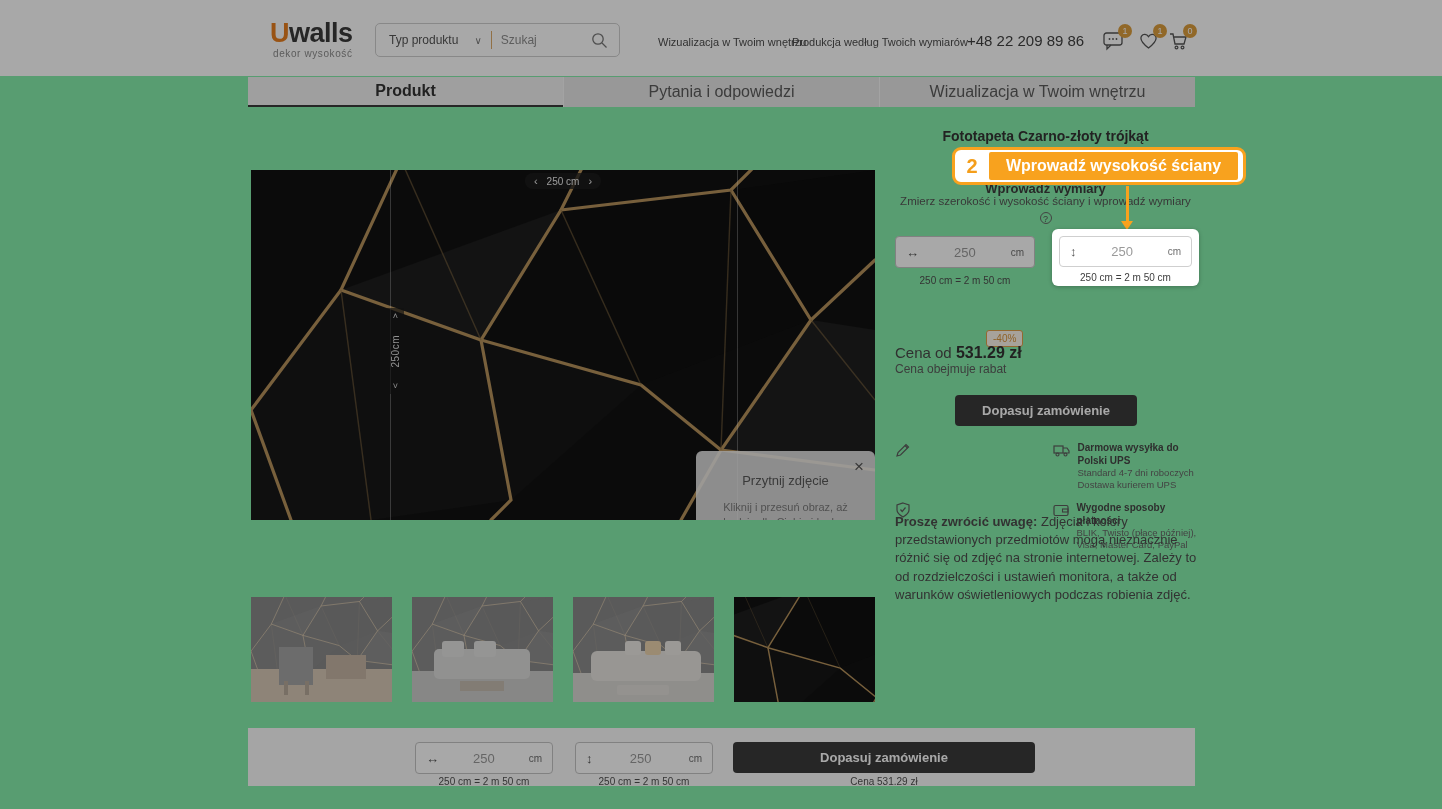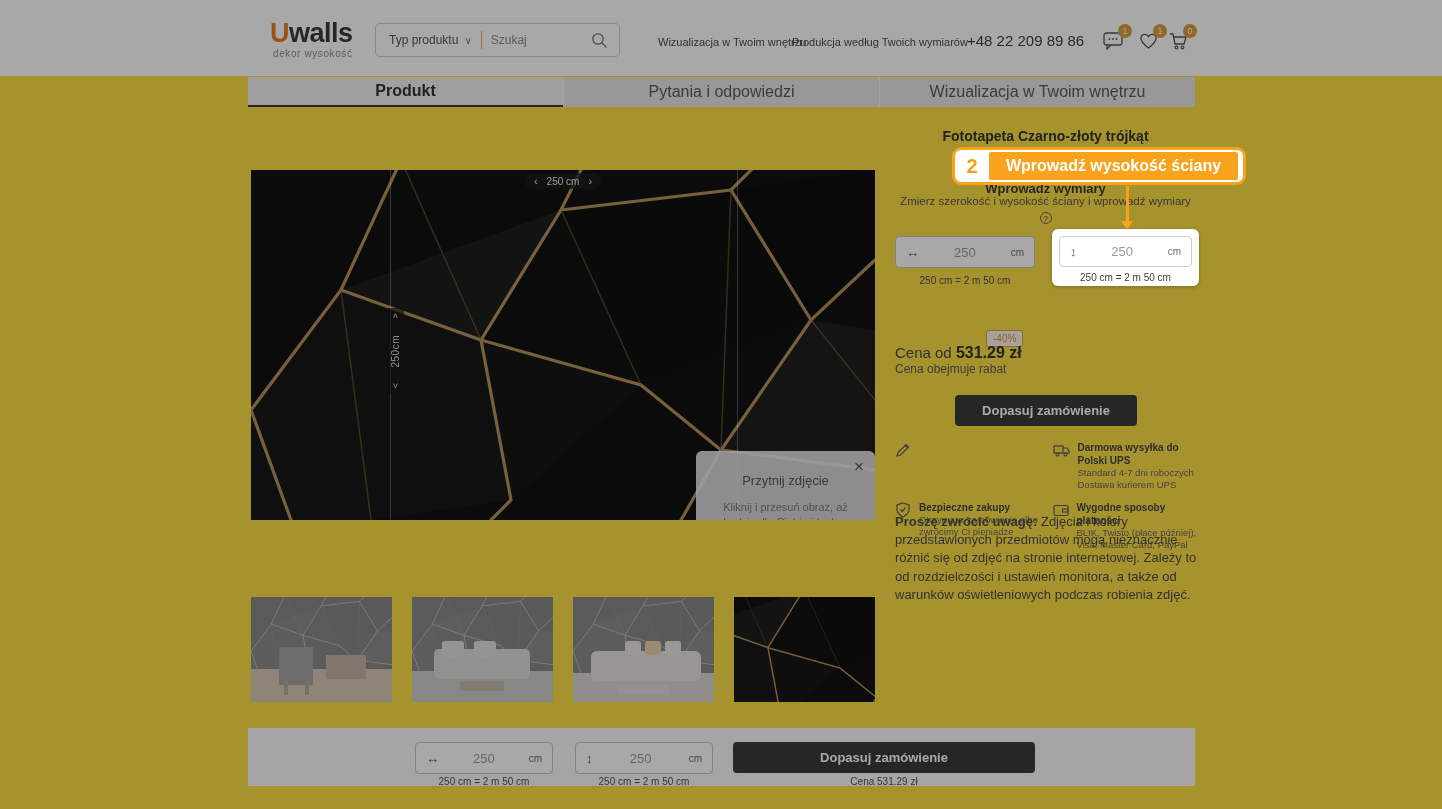--- a/index.html
+++ b/index.html
@@ -1,27 +1,27 @@
 <!DOCTYPE html>
 <html><head>
 <meta charset="utf-8">
 <style>
   * { margin:0; padding:0; box-sizing:border-box; }
   html,body { width:1442px; height:809px; }
   body { font-family:"Liberation Sans", sans-serif; background:#f4f4f4; }
-  .page { position:relative; width:1442px; height:809px; overflow:hidden; background:#fde047;padding-left:22px; }
+  .page { position:relative; width:1442px; height:809px; overflow:hidden; background:#86efac;padding-left:22px; }
 
   
   .header { position:absolute; left:0; top:0; width:1442px; height:76px; background:#ffffff; }
   .logo { position:absolute; left:270px; top:20px; cursor:pointer; }
   .logo .brand { font-size:27px; font-weight:bold; color:#3a3a3a; line-height:1; letter-spacing:-0.5px; }
   .logo .brand .u { color:#e87f1f; }
   .logo .tagline { font-size:10px; color:#8c8c8c; text-align:right; letter-spacing:0.6px; margin-top:1px; }
   .search { position:absolute; left:375px; top:23px; width:245px; height:34px; border:1px solid #cfcfcf; border-radius:5px; background:#fff; display:flex; align-items:center; }
-  .search .cat { font-size:12px; color:#555; padding-left:13px; cursor:pointer; display:flex; align-items:center; gap:6px; }
+  .search .cat { font-size:12px; color:#555; padding-left:13px; cursor:pointer; display:flex; align-items:center; gap:16px; }
   .search .chev { font-size:10px; color:#777; }
   .search .divider { width:1px; height:18px; background:#dcaa6a; margin:0 9px; }
   .search .ph { font-size:12px; color:#8d8d8d; flex:1; }
   .search .mag { margin-right:11px; }
   .navlink { position:absolute; top:36px; font-size:11px; color:#4c4c4c; cursor:pointer; }
   .phone { position:absolute; left:967px; top:32px; font-size:15px; color:#414141; }
   .hicon { position:absolute; top:31px; width:22px; height:22px; cursor:pointer; }
   .hicon .badge { position:absolute; top:-7px; right:-7px; min-width:14px; height:14px; border-radius:7px; background:#dd9f3e; color:#fff; font-size:9px; line-height:14px; text-align:center; padding:0 2px; }
 
   
@@ -299,24 +299,20 @@
           <div class="fb">Standard 4-7 dni roboczych Dostawa kurierem UPS</div>
         </div>
     </div>
     <div class="feat">
       <span class="fi">
           <svg width="16" height="16" viewBox="0 0 16 16">
             <path d="M8 1 L14 3 V8 C14 11.5 8 15 8 15 C8 15 2 11.5 2 8 V3 Z" fill="none" stroke="#5d5d5d" stroke-width="1.2"></path>
             <polyline points="5.5,7.5 7.2,9.5 10.5,5.5" fill="none" stroke="#5d5d5d" stroke-width="1.2"></polyline>
           </svg>
         </span>
-      <div>
-          <div class="ft">Bezpieczne zakupy</div>
-          <div class="fb">Otrzymasz zamówienie albo zwrócimy Ci pieniądze</div>
-        </div>
     </div>
     <div class="feat">
       <span class="fi">
           <svg width="16" height="16" viewBox="0 0 16 16">
             <rect x="1" y="3.5" width="14" height="10" rx="1.5" fill="none" stroke="#5d5d5d" stroke-width="1.2"></rect>
             <rect x="9.5" y="7" width="5.5" height="3" fill="none" stroke="#5d5d5d" stroke-width="1.1"></rect>
           </svg>
         </span>
       <div>
           <div class="ft">Wygodne sposoby płatności</div>

